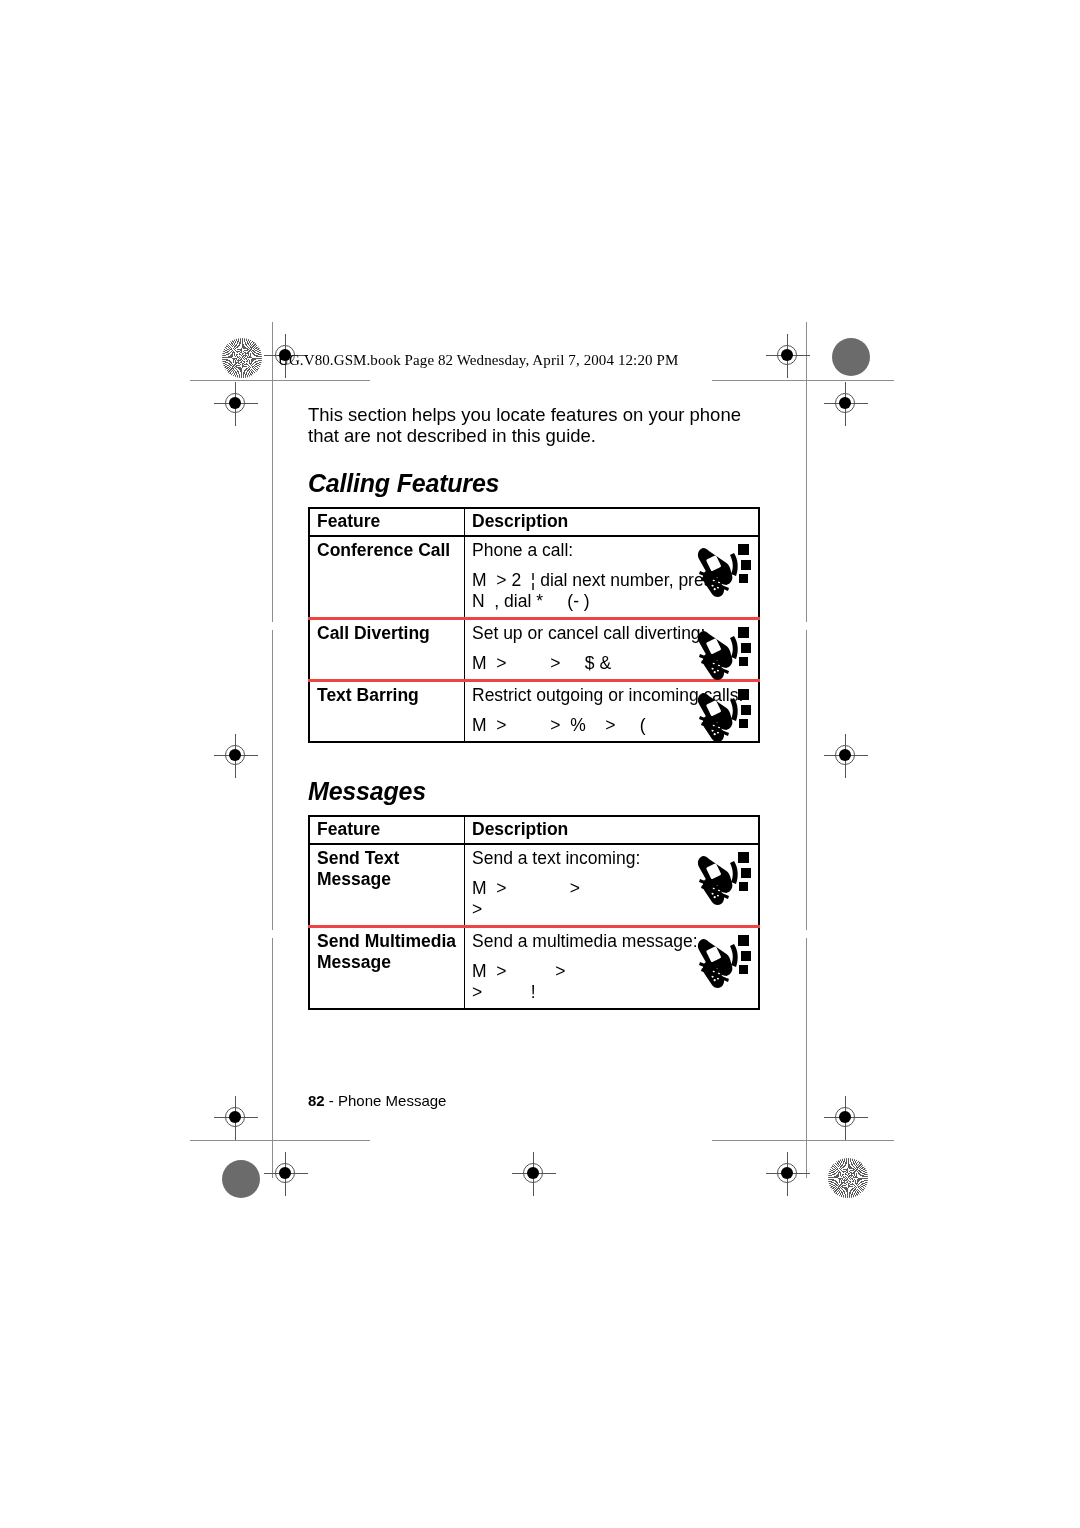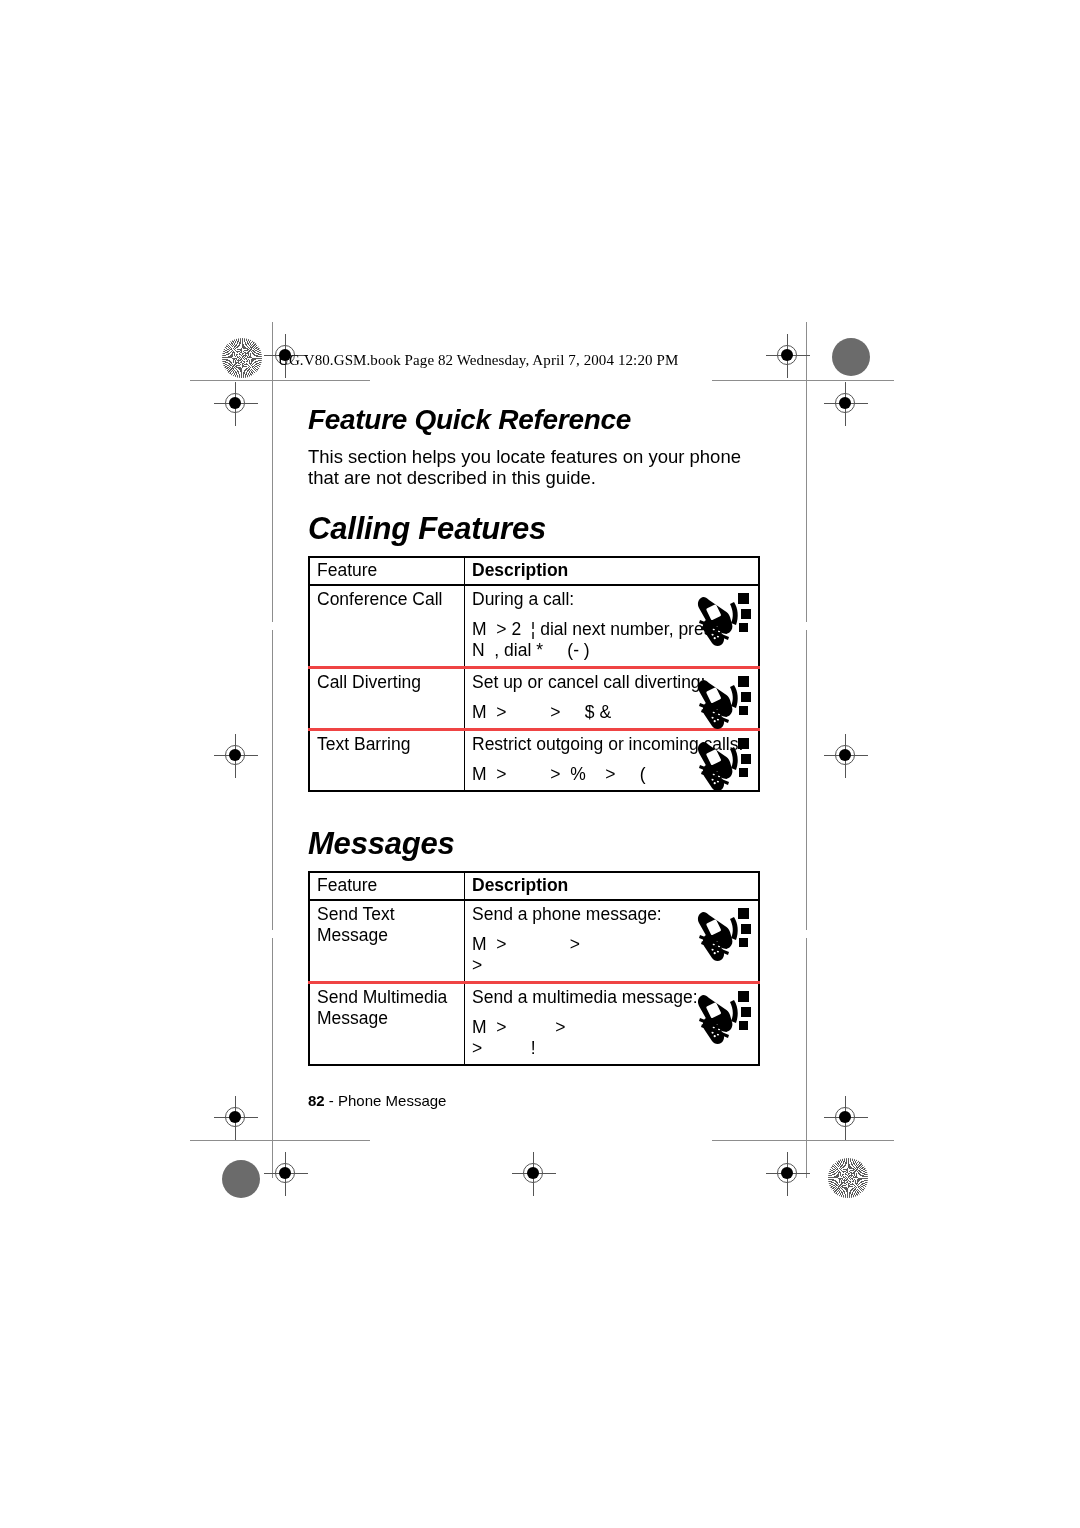--- a/index.html
+++ b/index.html
@@ -100,21 +100,21 @@
     font-style: italic;
     margin: 0 0 10px 0;
     letter-spacing: -0.3px;
   }
   p.intro {
     font-size: 18.5px;
     line-height: 1.16;
     margin: 0 0 22px 0;
   }
   h2.section-title {
-    font-size: 31px;
+    font-size: 25px;
     font-weight: bold;
     font-style: italic;
     margin: 0 0 9px 0;
     letter-spacing: -0.2px;
   }
   .section-gap { height: 34px; }
 
   
   table.qr {
     width: 452px;
@@ -133,21 +133,21 @@
     font-weight: bold;
     border-bottom: 2px solid #000;
     font-size: 17.5px;
     padding-top: 2px;
     padding-bottom: 3px;
   }
   table.qr th.c-feature,
   table.qr td.c-feature {
     width: 140px;
     border-right: 1px solid #000;
-    font-weight: normal;
+    font-weight: bold;
   }
   table.qr td {
     border-top: 3px solid #ef4444;
   }
   table.qr tr.first-body td { border-top: none; }
   table.qr td.c-desc { position: relative; }
   .desc-line { display: block; }
   .desc-head { margin-bottom: 9px; }
   .keyseq {
     white-space: pre;
@@ -259,37 +259,36 @@
 
   <div class="star-mark" style="left:222px; top:338px;"></div>
   <div class="solid-dot" style="left:832px; top:338px;"></div>
   <div class="solid-dot" style="left:222px; top:1160px;"></div>
   <div class="star-mark" style="left:828px; top:1158px;"></div>
 
   <div class="slug" style="left:278px; top:352px;">UG.V80.GSM.book  Page 82  Wednesday, April 7, 2004  12:20 PM</div>
 
   <div class="content">
 
-    <h1 class="page-title">Feature Quick Reference</h1>
     <p class="intro">This section helps you locate features on your phone that are not described in this guide.</p>
 
     <h2 class="section-title">Calling Features</h2>
 
     <table class="qr">
       <thead>
         <tr>
           <th class="c-feature">Feature</th>
           <th class="c-desc">Description</th>
         </tr>
       </thead>
       <tbody>
         <tr class="first-body">
           <td class="c-feature">Conference Call</td>
           <td class="c-desc">
-            <span class="desc-line desc-head">During a call:</span>
+            <span class="desc-line desc-head">Phone a call:</span>
             <span class="desc-line keyseq">M  &gt; 2  ¦ dial next number, press</span>
             <span class="desc-line keyseq">N  , dial *     (- )</span>
             <span class="phone-icon">
               <svg viewBox="0 0 62 58" width="62" height="58" aria-hidden="true">
                 <g fill="#000">
                   <path d="M9 8 C6 10 5 14 7 18 L16 34 C18 37 20 39 23 40 L30 43 C33 44 36 44 38 42 C40 40 41 37 40 34 L38 27 C37 24 35 22 33 21 L17 10 C14 7 11 6 9 8 Z"></path>
                   <path d="M14 30 C11 32 10 36 12 41 L20 53 C22 56 26 57 29 55 C32 53 33 49 31 45 L23 33 C21 29 17 28 14 30 Z"></path>
                   <rect x="16" y="16" width="11" height="13" rx="1.5" fill="#fff" transform="rotate(-26 21 22)"></rect>
                   <g fill="#fff">
                     <circle cx="18.5" cy="41" r="1.1"></circle>
@@ -390,21 +389,21 @@
       <thead>
         <tr>
           <th class="c-feature">Feature</th>
           <th class="c-desc">Description</th>
         </tr>
       </thead>
       <tbody>
         <tr class="first-body">
           <td class="c-feature">Send Text Message</td>
           <td class="c-desc">
-            <span class="desc-line desc-head">Send a phone message:</span>
+            <span class="desc-line desc-head">Send a text incoming:</span>
             <span class="desc-line keyseq">M  &gt;             &gt;</span>
             <span class="desc-line keyseq">&gt;</span>
             <span class="phone-icon">
               <svg viewBox="0 0 62 58" width="62" height="58" aria-hidden="true">
                 <g fill="#000">
                   <path d="M9 8 C6 10 5 14 7 18 L16 34 C18 37 20 39 23 40 L30 43 C33 44 36 44 38 42 C40 40 41 37 40 34 L38 27 C37 24 35 22 33 21 L17 10 C14 7 11 6 9 8 Z"></path>
                   <path d="M14 30 C11 32 10 36 12 41 L20 53 C22 56 26 57 29 55 C32 53 33 49 31 45 L23 33 C21 29 17 28 14 30 Z"></path>
                   <rect x="16" y="16" width="11" height="13" rx="1.5" fill="#fff" transform="rotate(-26 21 22)"></rect>
                   <g fill="#fff">
                     <circle cx="18.5" cy="41" r="1.1"></circle>

